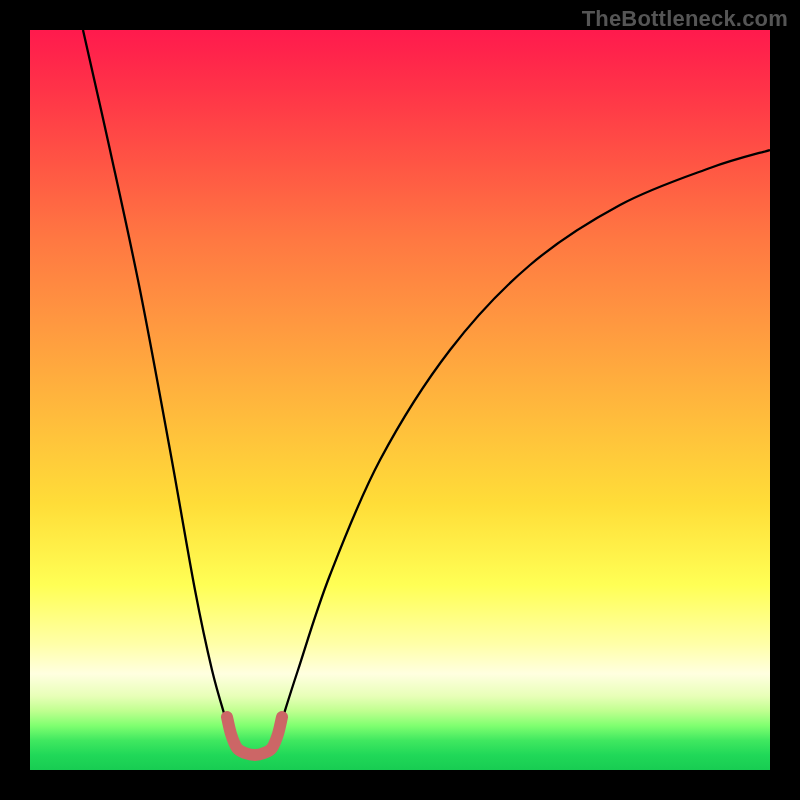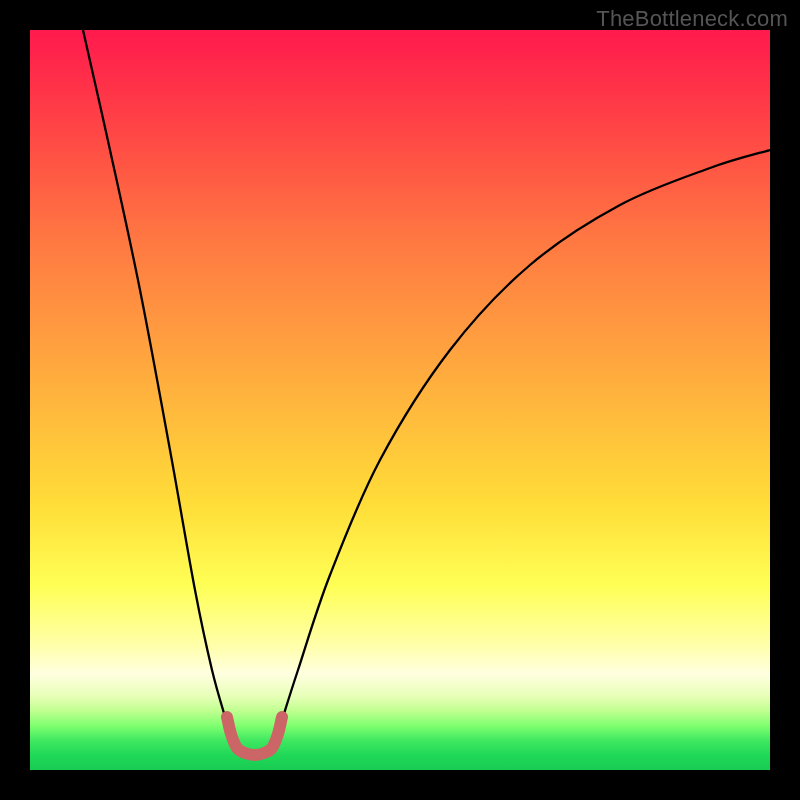--- a/index.html
+++ b/index.html
@@ -35,21 +35,21 @@
       #20d858 98%,
       #18cc52 100%);
   }
   .watermark {
     position: absolute;
     top: 6px;
     right: 12px;
     color: #555;
     font-size: 22px;
     letter-spacing: 0.2px;
-    font-weight: 400;
+    font-weight: 700;
     z-index: 10;
   }
   svg.curves {
     position: absolute;
     left: 30px;
     top: 30px;
     width: 740px;
     height: 740px;
     z-index: 5;
   }

